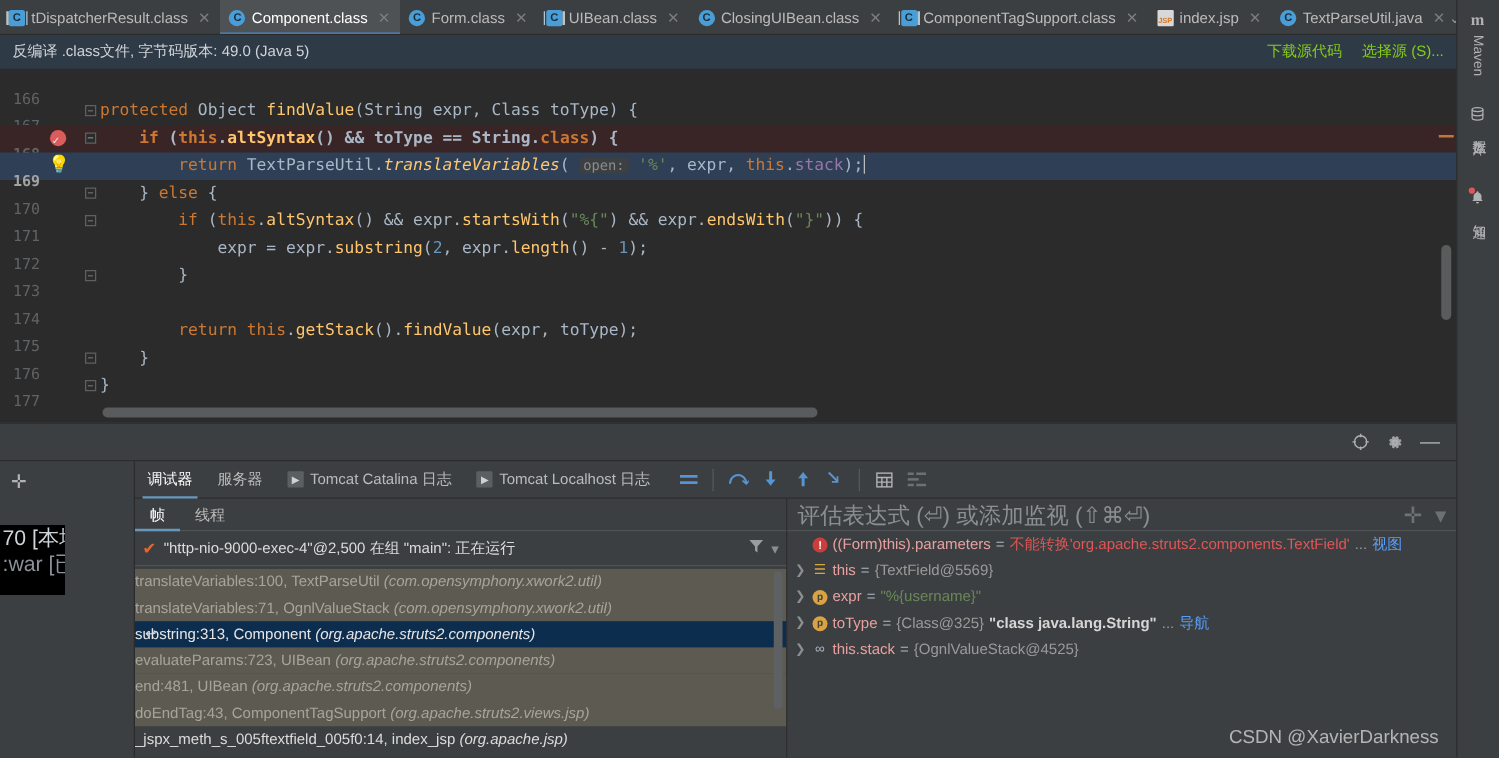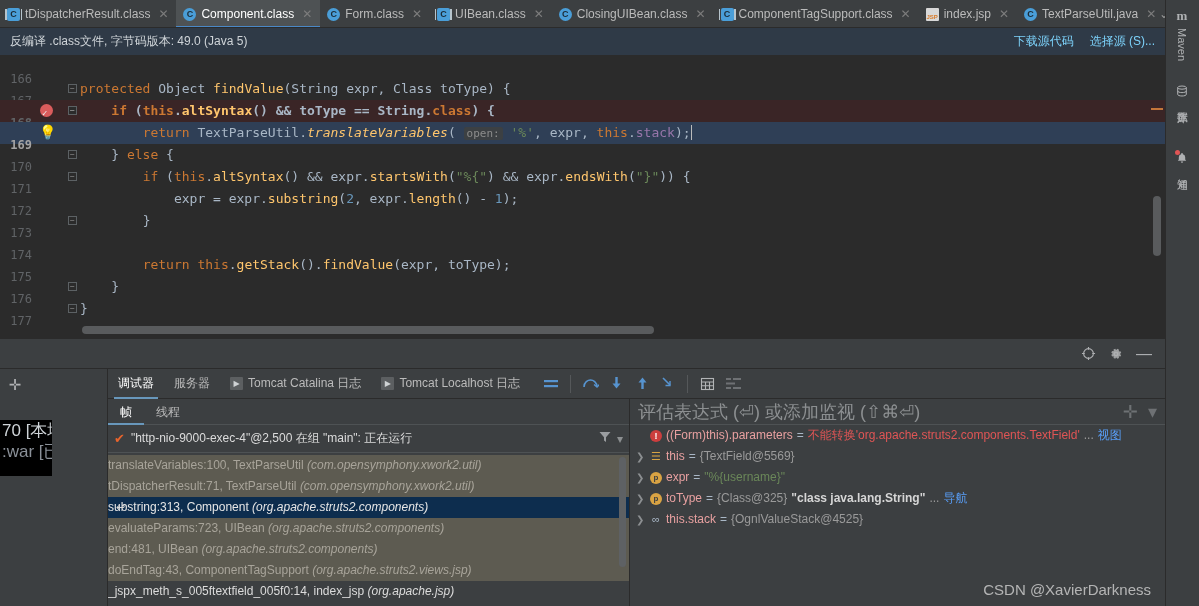--- a/index.html
+++ b/index.html
@@ -49,21 +49,21 @@
   .tbtn { width: 18px; height: 28px; display: flex; align-items: center;
           justify-content: center; color: #9a9a9a; font-size: 12px; }
 
   
   .notice {
     position: absolute; top: 28px; left: 0; width: 1165px; height: 28px;
     background: #2f3a47; border-bottom: 1px solid #2b2b2b;
     display: flex; align-items: center; padding: 0 10px; font-size: 12px; color: #cfd4d8;
   }
   .notice .links { margin-left: auto; display: flex; gap: 16px; }
-  .notice .links span { color: #7dd3fc; }
+  .notice .links span { color: #84cc16; }
 
   
   .editor {
     position: absolute; top: 56px; left: 0; width: 1165px; height: 282px;
     background: #2b2b2b; overflow: hidden;
     font-family: "DejaVu Sans Mono", monospace; font-size: 13px;
   }
   .row { position: relative; height: 22px; line-height: 22px; white-space: pre; }
   .row.hl-bp { background: #3a2526; font-weight: bold; }
   .row.hl-cur { background: #2f3f56; }
@@ -526,21 +526,21 @@
         </span>
         <span class="filt">▾</span>
       </div>
 
       <div class="framelist">
         <div class="frame dim">
           <span>translateVariables:100, TextParseUtil</span>
           <span class="pkg">(com.opensymphony.xwork2.util)</span>
         </div>
         <div class="frame dim">
-          <span>tDispatcherResult:71, TextParseUtil</span>
+          <span>translateVariables:71, OgnlValueStack</span>
           <span class="pkg">(com.opensymphony.xwork2.util)</span>
         </div>
         <div class="frame sel">
           <span class="arrow">↩</span>
           <span>substring:313, Component</span>
           <span class="pkg">(org.apache.struts2.components)</span>
         </div>
         <div class="frame dim">
           <span>evaluateParams:723, UIBean</span>
           <span class="pkg">(org.apache.struts2.components)</span>

